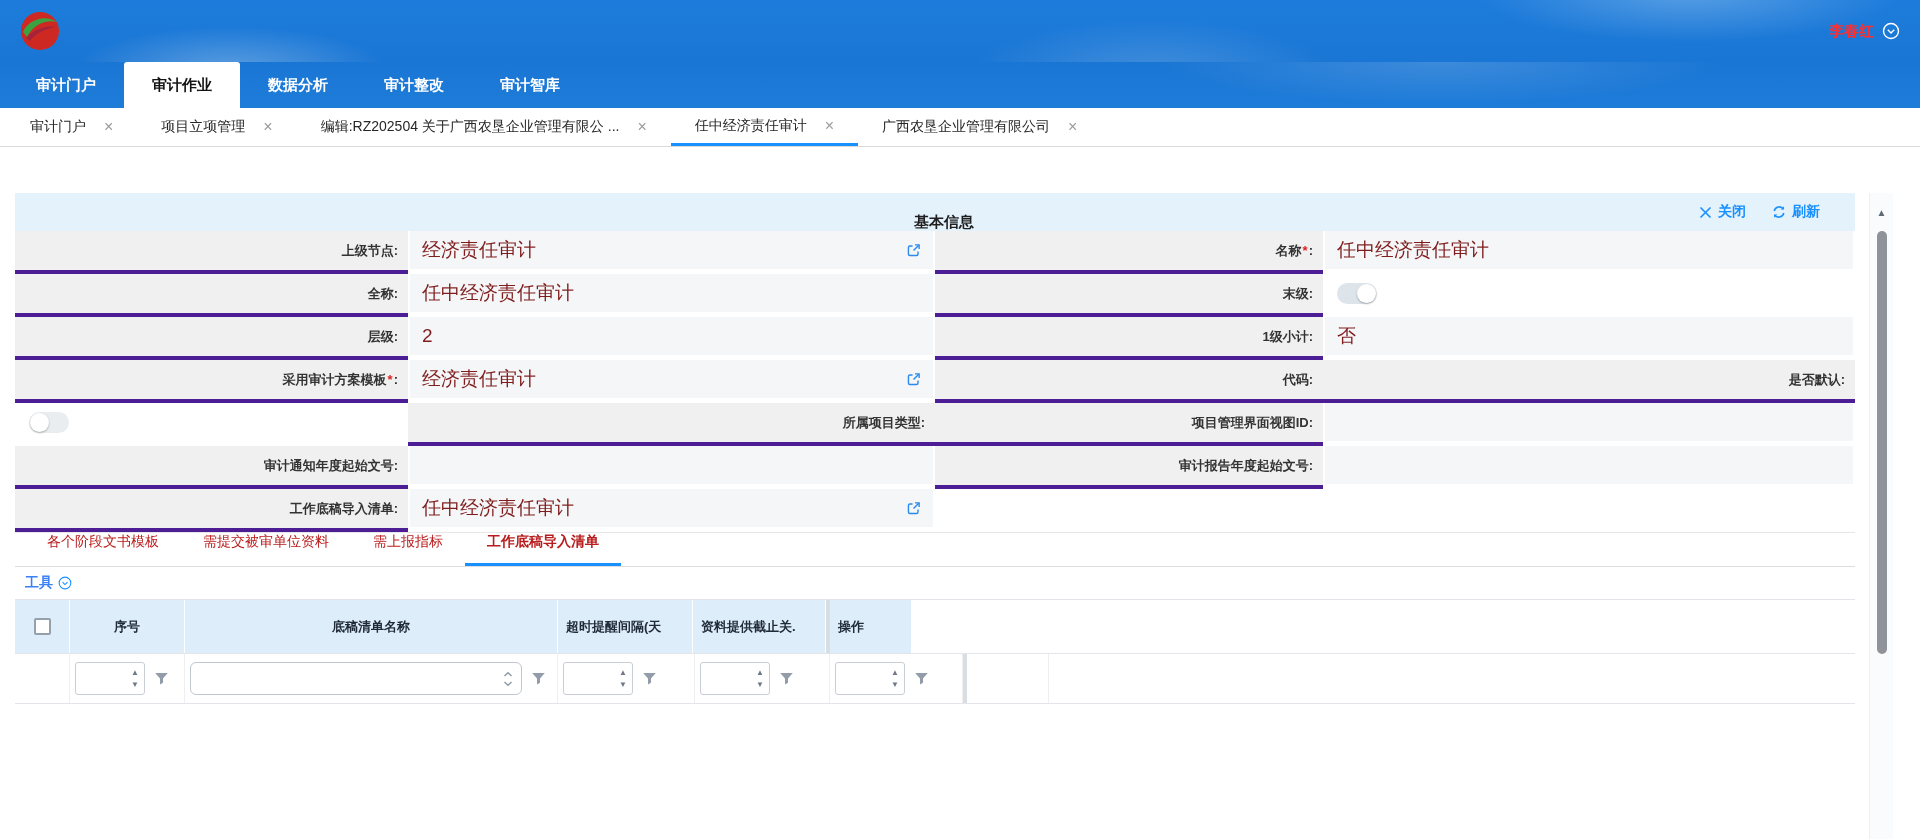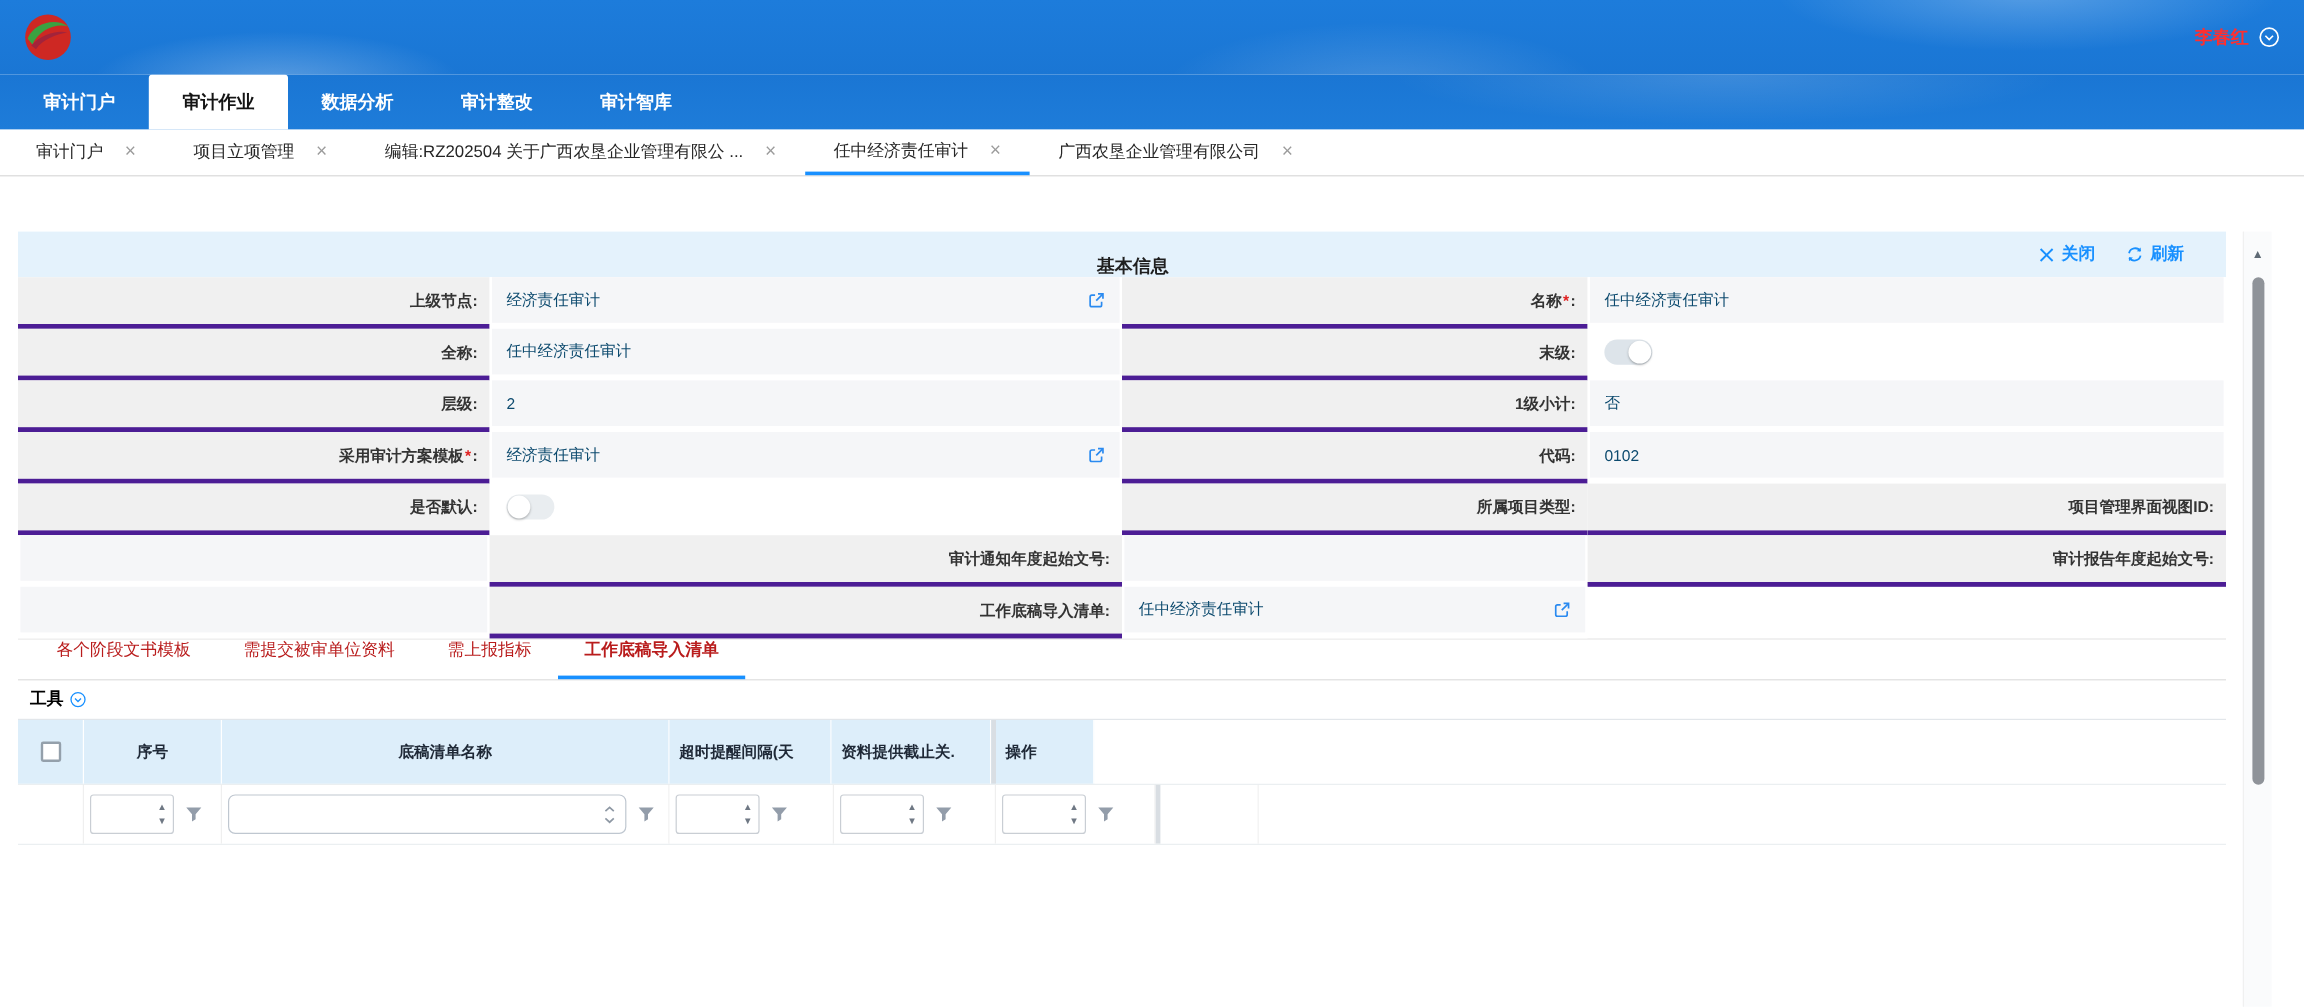--- a/index.html
+++ b/index.html
@@ -51,38 +51,38 @@
   .cell { height:43px; }
   .lbl-cell { background:#f0f0f0; border-bottom:4px solid #4c1d95; display:flex;
     align-items:center; justify-content:flex-end; padding-right:10px; }
   .lbl-text { font-size:13px; font-weight:bold; color:#333; }
   .req-mark { color:#e02020; font-size:13px; font-weight:bold; margin:0 1px; }
   .colon { font-size:13px; font-weight:bold; color:#333; }
   .val-cell { background:#fff; padding:0 2px 5px 2px; }
   .field { height:38px; background:#f5f6f8; display:flex; align-items:center;
     padding:0 12px; }
   .field.plain { background:transparent; }
-  .value-text { font-size:13px; color:#0c4a6e; }
+  .value-text { font-size:19px; color:#7f1d1d; }
   .link-slot { margin-left:auto; display:flex; cursor:pointer; }
 
   .toggle { width:40px; height:21px; border-radius:11px; position:relative; cursor:pointer; }
   .toggle .knob { width:19px; height:19px; border-radius:50%; background:#fff; position:absolute;
     top:1px; box-shadow:0 1px 2px rgba(0,0,0,.28); }
   .toggle.on  { background:#dde4ea; } .toggle.on .knob  { right:1px; }
   .toggle.off { background:#e9edf0; } .toggle.off .knob { left:1px; }
 
   
   .subtabs { height:35px; border-top:1px solid #e6e6e6; border-bottom:1px solid #dedede;
     display:flex; align-items:stretch; padding:0 10px; }
   .subtab { display:flex; padding:0 22px; font-size:14px; color:#b91c1c;
     cursor:pointer; }
   .subtab.active { border-bottom:3px solid #1890ff; font-weight:bold; }
 
   .tools-row { height:32px; display:flex; align-items:center; gap:5px; padding-left:10px; }
-  .tools-label { color:#000000; font-size:14px; font-weight:bold; cursor:pointer; }
+  .tools-label { color:#3b82f6; font-size:14px; font-weight:bold; cursor:pointer; }
 
   
   .grid { border-top:1px solid #e2e6ea; }
   .grid-row { display:flex; align-items:stretch; border-bottom:1px solid #e2e6ea; }
   .thead-row { height:54px; }
   .filter-row { height:50px; }
   .th { background:#ddeefa; display:flex; align-items:center; font-size:13px; font-weight:bold;
     color:#1f2937; border-right:1px solid #fff; overflow:hidden; white-space:nowrap; }
   .th.center { justify-content:center; }
   .th.left { padding-left:8px; }
@@ -282,25 +282,20 @@
                   <path d="M13.6 2.4 8 8" fill="none" stroke="#2a8af0" stroke-width="1.5"></path>
                 </svg>
               </span>
             </span>
           </div>
         </div>
         <div class="cell lbl-cell">
           <span class="lbl-text">代码</span>
           <span class="colon">:</span>
         </div>
-        <div class="cell val-cell">
-          <div class="field">
-            <span class="value-text">0102</span>
-          </div>
-        </div>
         <div class="cell lbl-cell">
           <span class="lbl-text">是否默认</span>
           <span class="colon">:</span>
         </div>
         <div class="cell val-cell">
           <div class="field plain">
             <div class="toggle off">
               <div class="knob"></div>
             </div>
           </div>

